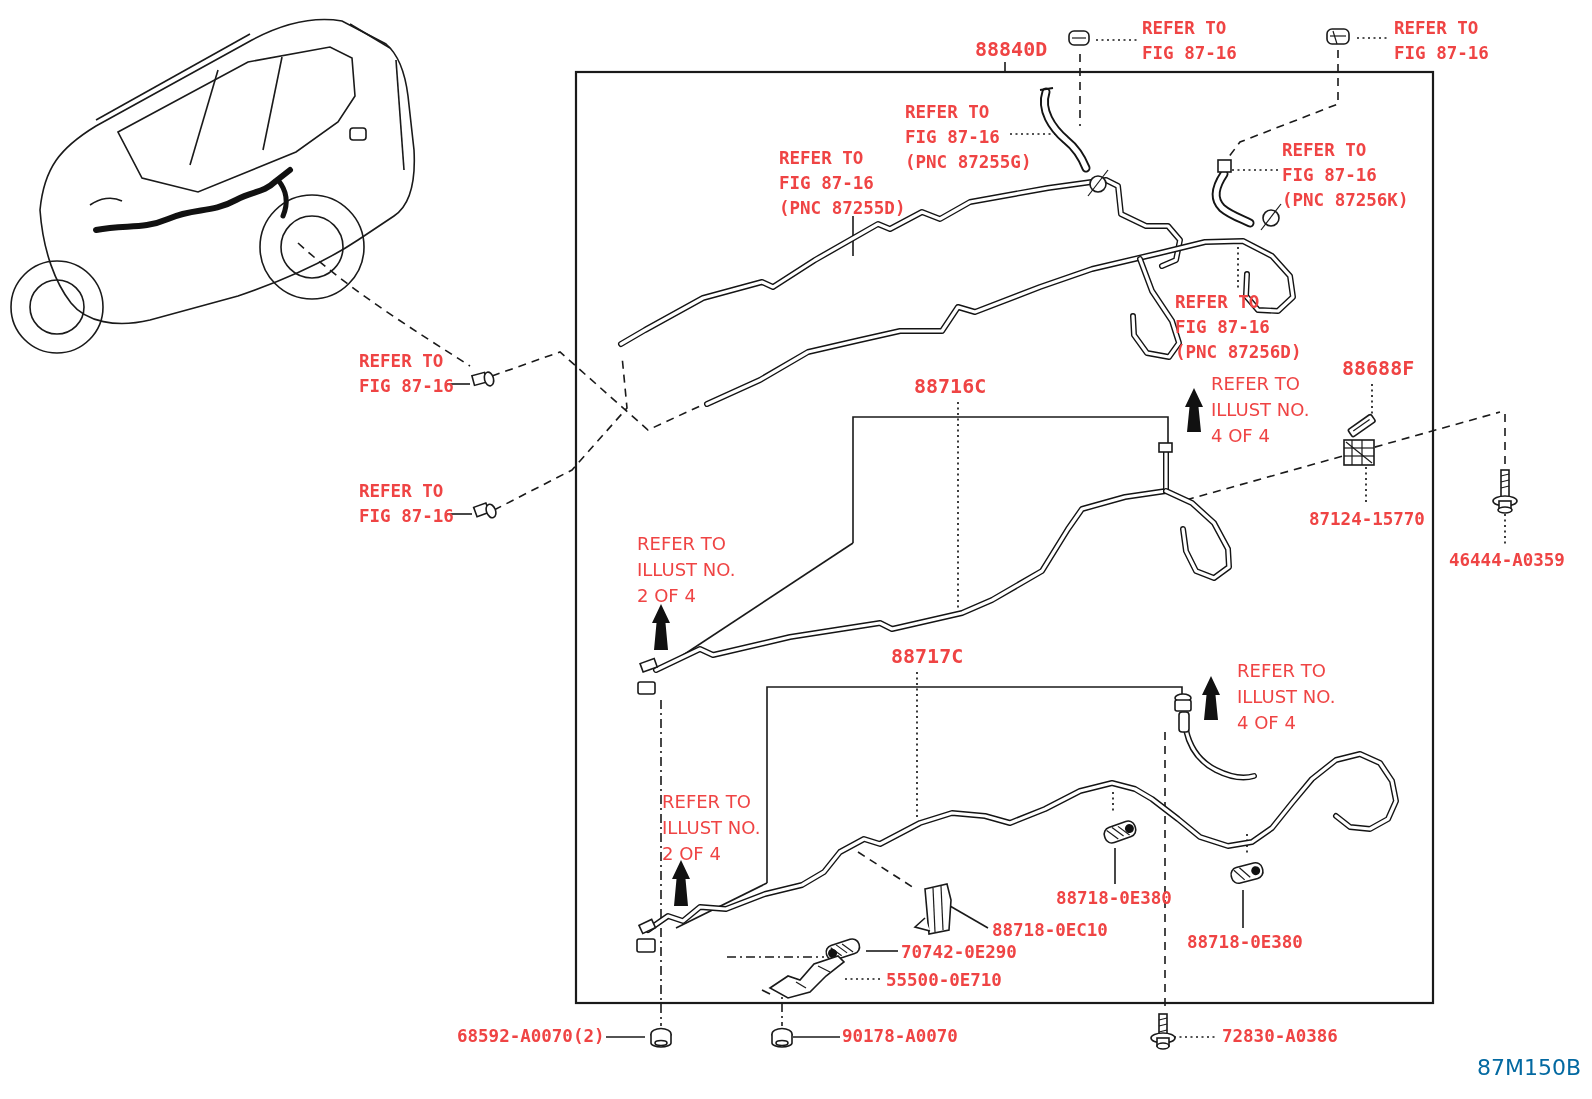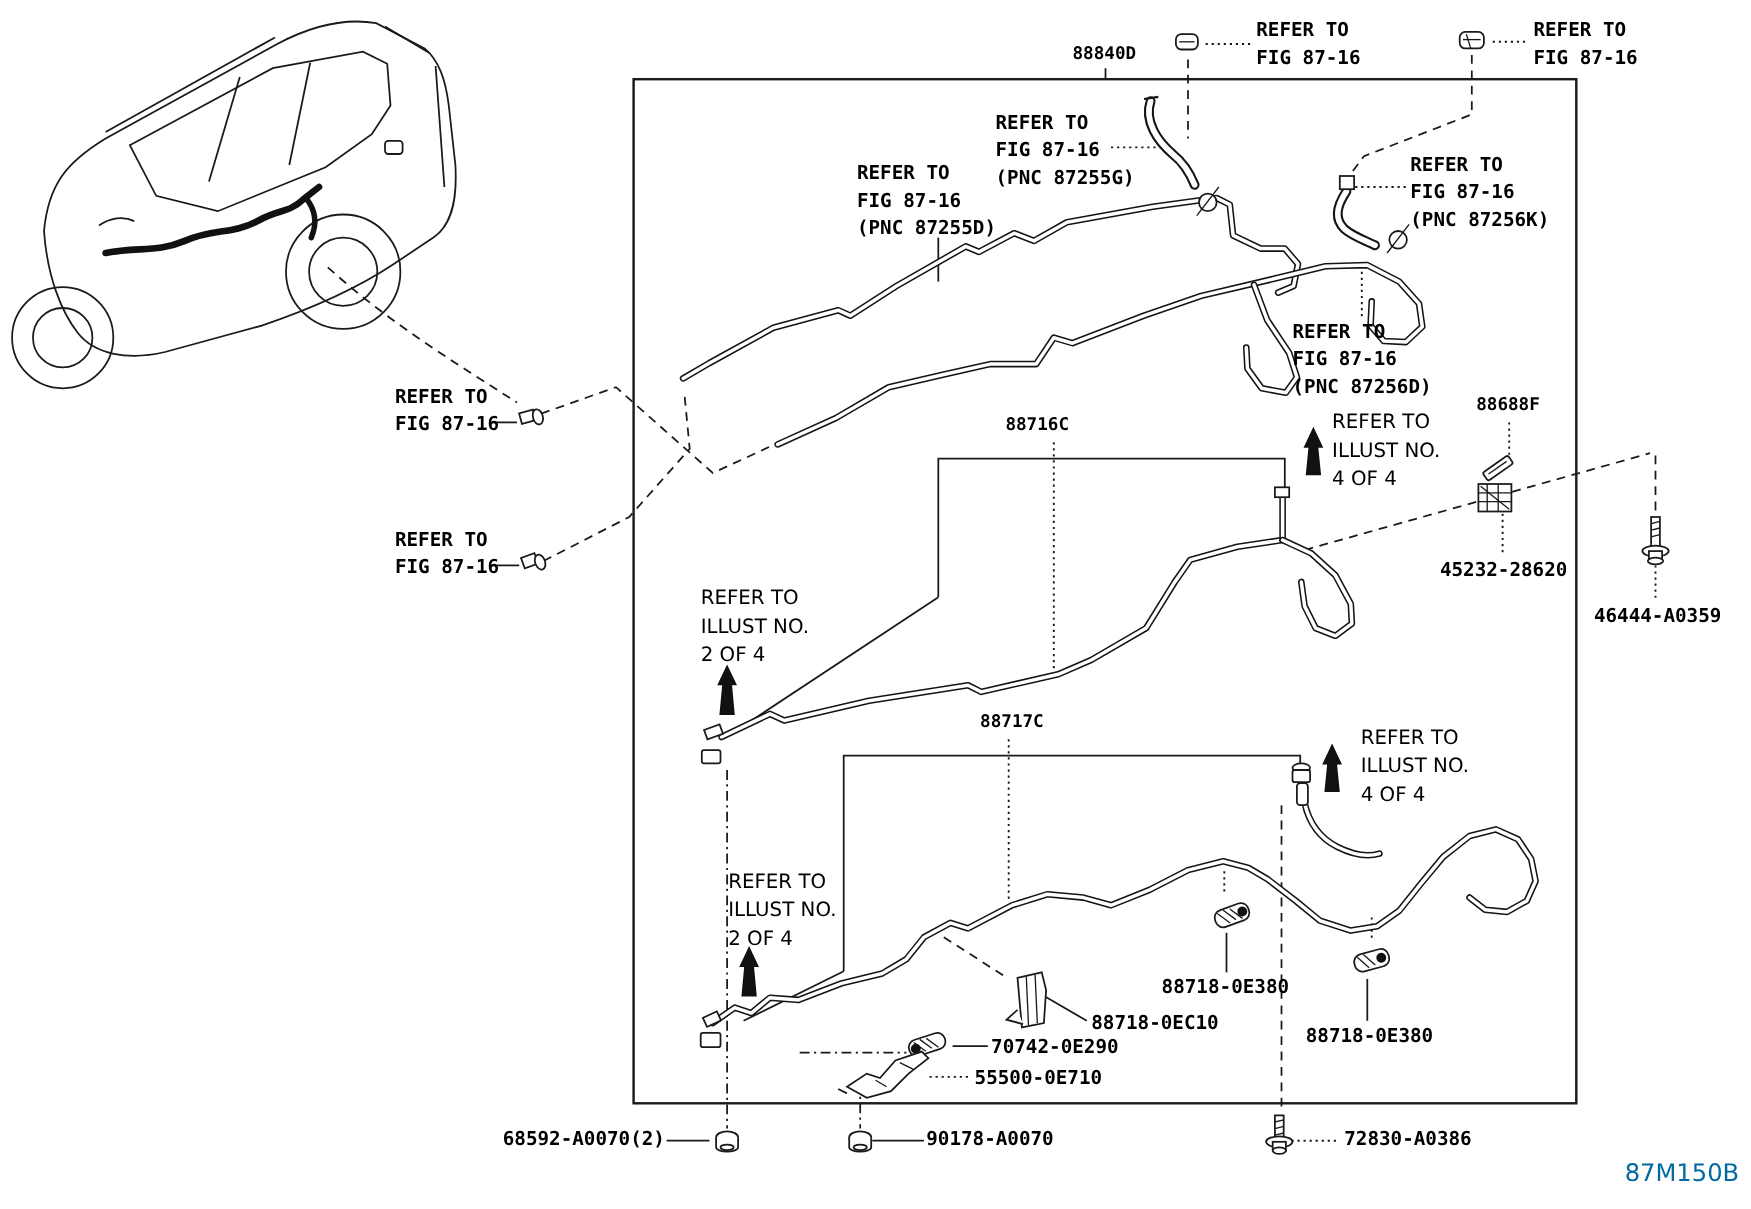--- a/index.html
+++ b/index.html
@@ -1,21 +1,21 @@
 <!DOCTYPE html>
 <html><head>
 <meta charset="utf-8">
 <style>
   html,body{margin:0;padding:0;background:#fff;}
   #stage{position:relative;width:1592px;height:1099px;background:#ffffff;overflow:hidden;
          font-family:"DejaVu Sans Mono",monospace;}
   #art{position:absolute;left:0;top:0;}
-  .lbl{position:absolute;white-space:pre;color:#000000;font-family:"DejaVu Sans Mono",monospace;
+  .lbl{position:absolute;white-space:pre;color:#ef4444;font-family:"DejaVu Sans Mono",monospace;
        font-weight:bold;font-size:17.5px;line-height:25px;}
-  .lbl.big{font-size:16px;line-height:22px;}
+  .lbl.big{font-size:20px;line-height:22px;}
   .lbl.sans{font-family:"DejaVu Sans",sans-serif;font-weight:normal;font-size:18px;line-height:26px;}
   .lbl.code{font-family:"DejaVu Sans",sans-serif;font-weight:normal;font-size:22px;color:#0369a1;}
   svg .ln{fill:none;stroke:#1a1a1a;stroke-width:1.6;}
   svg .ln2{fill:none;stroke:#1a1a1a;stroke-width:2.2;}
   svg .dash{fill:none;stroke:#1a1a1a;stroke-width:1.6;stroke-dasharray:8 6;}
   svg .dashdot{fill:none;stroke:#1a1a1a;stroke-width:1.6;stroke-dasharray:9 4 2 4;}
   svg .dot{fill:none;stroke:#1a1a1a;stroke-width:1.7;stroke-dasharray:2 3.5;}
   svg .tube-o{fill:none;stroke:#141414;stroke-width:6;stroke-linejoin:round;stroke-linecap:round;}
   svg .tube-i{fill:none;stroke:#ffffff;stroke-width:3.2;stroke-linejoin:round;stroke-linecap:round;}
   svg .hose-o{fill:none;stroke:#141414;stroke-width:9;stroke-linejoin:round;stroke-linecap:round;}
@@ -274,21 +274,21 @@
 (PNC 87256D)</div>
 <div class="lbl" style="left:359px;top:349px">REFER TO
 FIG 87-16</div>
 <div class="lbl" style="left:359px;top:479px">REFER TO
 FIG 87-16</div>
 <div class="lbl big" style="left:914px;top:375px">88716C</div>
 <div class="lbl sans" style="left:1211px;top:371px">REFER TO
 ILLUST NO.
 4 OF 4</div>
 <div class="lbl big" style="left:1342px;top:357px">88688F</div>
-<div class="lbl" style="left:1309px;top:507px">45232-28620</div>
+<div class="lbl" style="left:1309px;top:507px">87124-15770</div>
 <div class="lbl" style="left:1449px;top:548px">46444-A0359</div>
 <div class="lbl sans" style="left:637px;top:531px">REFER TO
 ILLUST NO.
 2 OF 4</div>
 <div class="lbl big" style="left:891px;top:645px">88717C</div>
 <div class="lbl sans" style="left:1237px;top:658px">REFER TO
 ILLUST NO.
 4 OF 4</div>
 <div class="lbl sans" style="left:662px;top:789px">REFER TO
 ILLUST NO.

